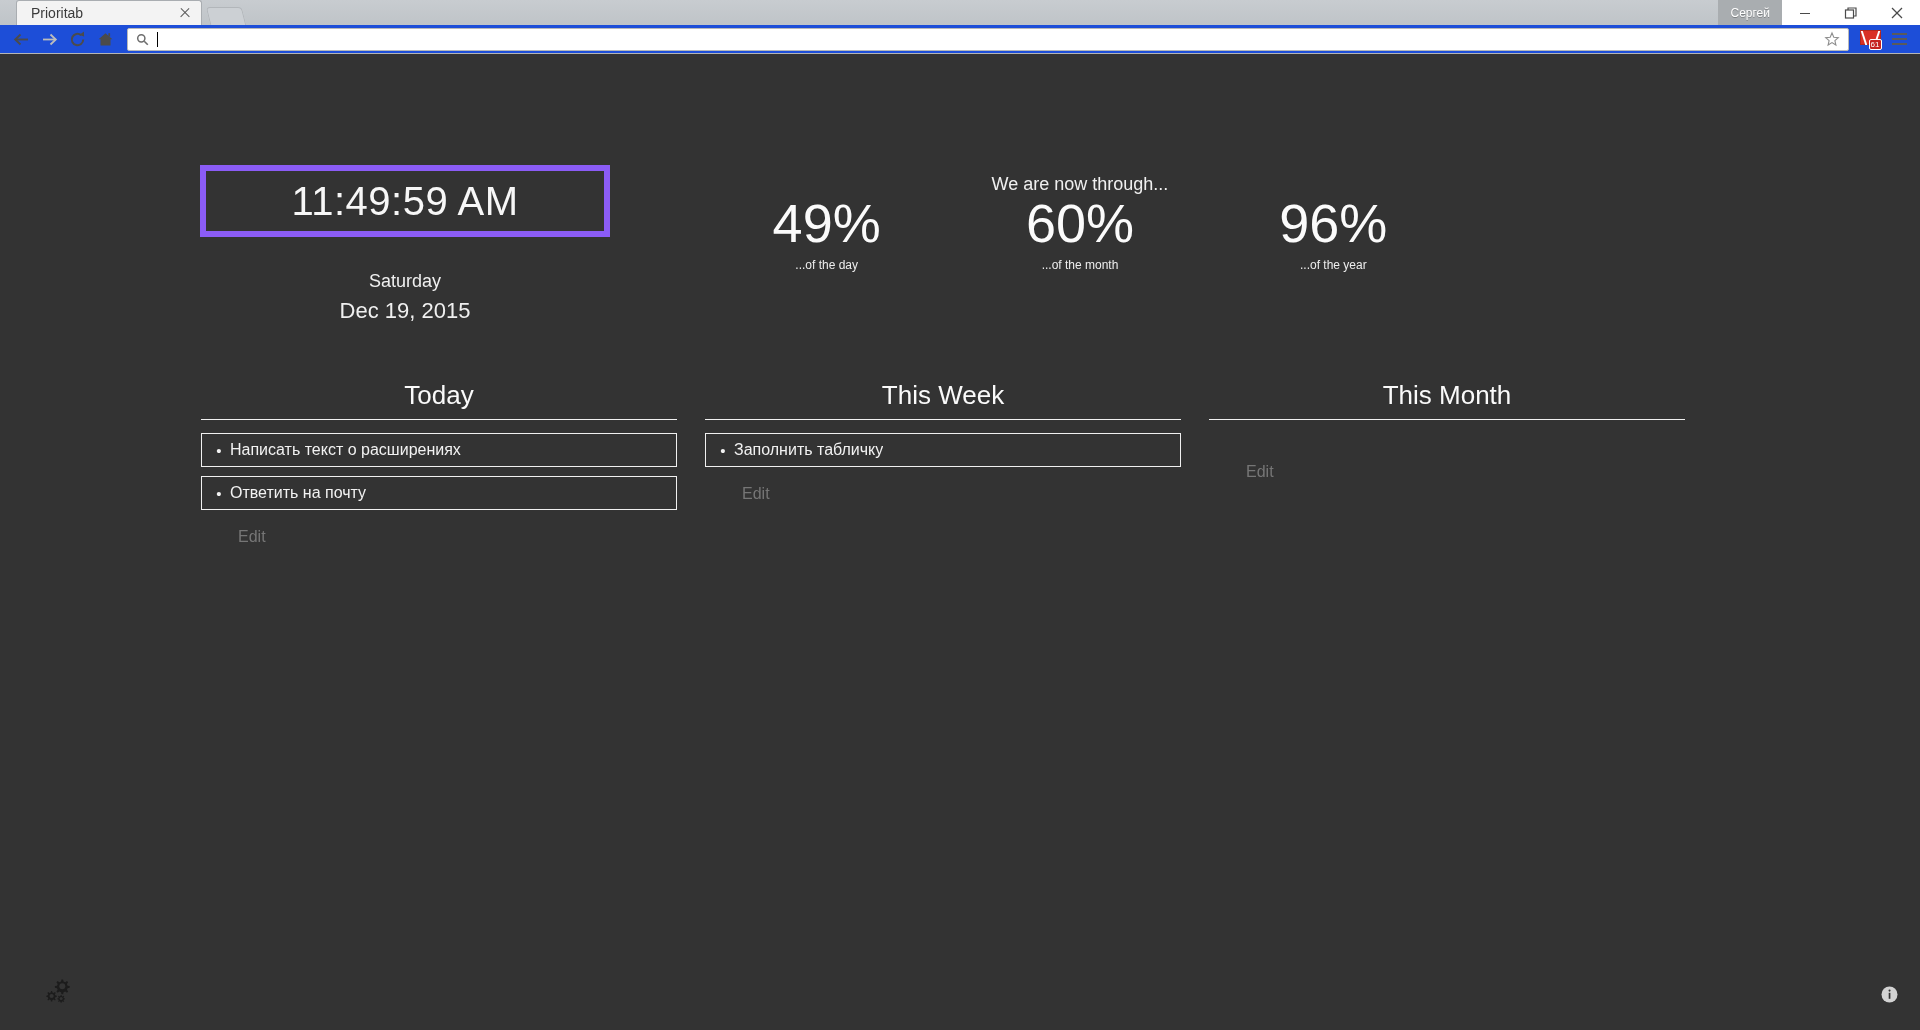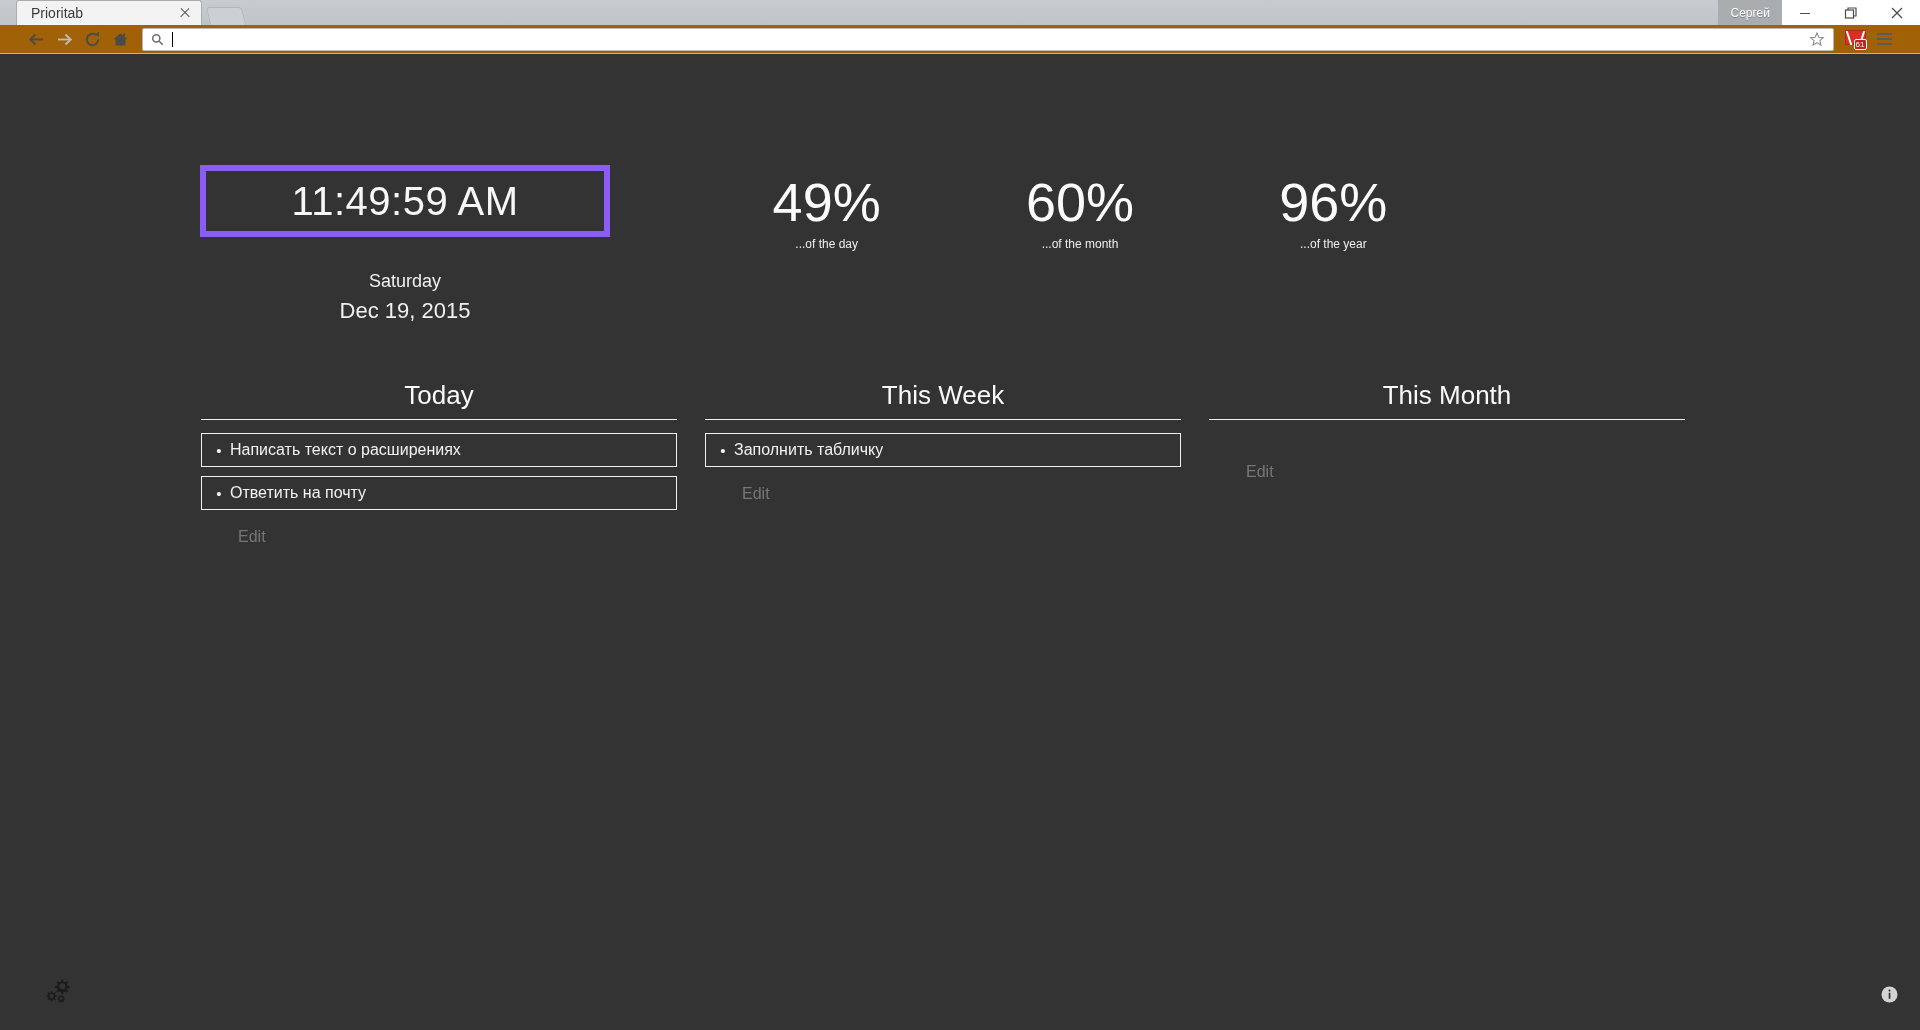--- a/index.html
+++ b/index.html
@@ -97,25 +97,25 @@
     display: flex; align-items: center; justify-content: center;
     background: #ffffff;
     cursor: pointer;
     position: relative;
   }
   .wincontrol svg { display: block; }
 
   
   .toolbar {
     height: 29px;
-    background: #a16207;
+    background: #1d4ed8;
     border-bottom: 1px solid #b5b5b5;
     display: flex;
     align-items: center;
-    padding: 0 22px;
+    padding: 0 7px;
     position: relative;
   }
   .nav-btn {
     width: 28px; height: 27px;
     display: flex; align-items: center; justify-content: center;
     cursor: pointer;
     flex: none;
   }
   .nav-btn.disabled { cursor: default; }
 
@@ -447,20 +447,21 @@
 
   <div class="clock-wrap">
     <div class="clock-box">
       <span class="clock-time">11:49:59 AM</span>
     </div>
     <div class="clock-dayname">Saturday</div>
     <div class="clock-date">Dec 19, 2015</div>
   </div>
 
   <div class="progress-wrap">
+    <div class="progress-heading">We are now through...</div>
     <div class="progress-row">
 
       <div class="progress-cell">
         <div class="progress-pct">49%</div>
         <div class="progress-label">...of the day</div>
       </div>
 
       <div class="progress-cell">
         <div class="progress-pct">60%</div>
         <div class="progress-label">...of the month</div>

